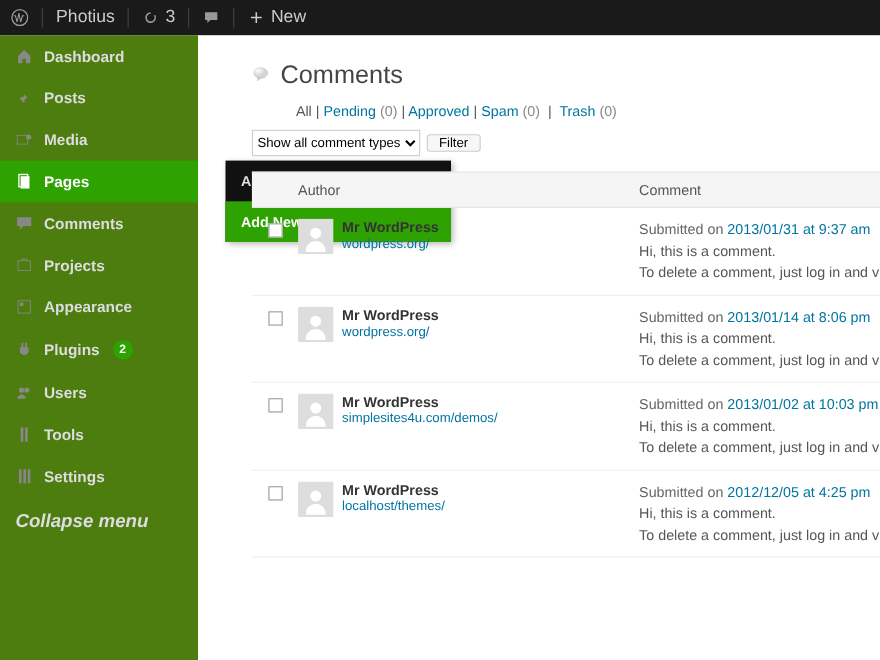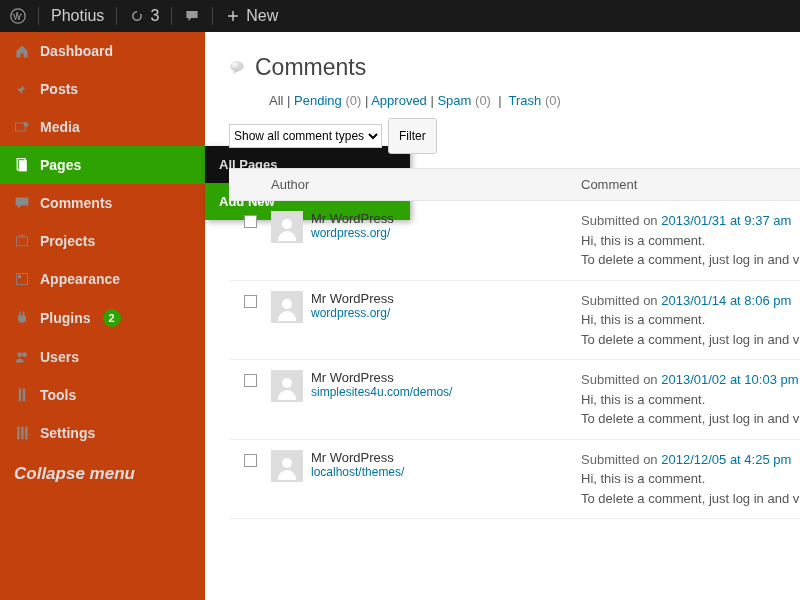--- a/index.html
+++ b/index.html
@@ -3,56 +3,56 @@
 <meta charset="utf-8">
 <style>
 * { margin: 0; padding: 0; box-sizing: border-box; font-family: -apple-system, "Segoe UI", Arial, sans-serif; }
 body { width: 800px; height: 600px; overflow: hidden; background: #fff; position: relative; }
 
 .topbar { height: 32px; background: #1a1a1a; color: #ccc; display: flex; align-items: center; font-size: 16px; }
 .topbar .tb-item { padding: 0 10px; display: flex; align-items: center; gap: 5px; height: 100%; cursor: pointer; }
 .topbar .tb-sep { width: 1px; height: 18px; background: #444; margin: 0 2px; }
 .icon { display: inline-flex; width: 16px; height: 16px; align-items: center; justify-content: center; }
 
-.sidebar { position: absolute; left: 0; top: 32px; width: 205px; height: 568px; background: #c2410c; color: #eee; }
+.sidebar { position: absolute; left: 0; top: 32px; width: 180px; height: 568px; background: #4d7c0f; color: #eee; }
 .sidebar .nav-item { display: flex; align-items: center; gap: 10px; padding: 11px 14px; font-size: 14px; font-weight: 600; cursor: pointer; color: #ddd; }
 .sidebar .nav-item.active { background: #2ea200; color: #fff; }
 .sidebar .nav-item .badge { background: #2ea200; color: #fff; border-radius: 10px; min-width: 18px; height: 18px; display: inline-flex; align-items: center; justify-content: center; font-size: 11px; margin-left: 2px; }
 .sidebar .collapse { padding: 12px 14px; font-size: 17px; font-weight: 600; color: #ddd; cursor: pointer; font-style: italic; }
 
 .flyout { position: absolute; left: 205px; top: 0; width: 205px; background: #111; box-shadow: 2px 2px 6px rgba(0,0,0,.3); }
 .flyout .fly-item { padding: 11px 14px; font-size: 13px; font-weight: 600; cursor: pointer; color: #ddd; }
 .flyout .fly-item.sel { background: #2ea200; color: #fff; }
 
 .main { position: absolute; left: 205px; top: 32px; right: 0; bottom: 0; padding: 22px 0 0 24px; overflow: hidden; }
 .page-head { display: flex; align-items: center; gap: 10px; margin-bottom: 12px; }
 .page-head h1 { font-size: 23px; font-weight: 400; color: #444; }
 .bubble { position: relative; }
 
 .filters { font-size: 13px; color: #555; margin-bottom: 10px; margin-left: 40px; }
 .filters a { color: #0074a2; text-decoration: none; }
 .filters .cnt { color: #888; }
 
 .controls { display: flex; gap: 6px; align-items: center; margin-bottom: 14px; }
 .controls select { font-size: 12px; height: 24px; border: 1px solid #ccc; background: #fff; }
-.controls button { font-size: 12px; height: 36px; padding: 0 10px; border: 1px solid #ccc; background: #f7f7f7; border-radius: 3px; cursor: pointer; }
+.controls button { font-size: 12px; height: 16px; padding: 0 10px; border: 1px solid #ccc; background: #f7f7f7; border-radius: 3px; cursor: pointer; }
 
 .cols { display: flex; background: #f5f5f5; border-top: 1px solid #e5e5e5; border-bottom: 1px solid #e5e5e5; font-size: 13px; color: #555; }
 .cols .c1 { width: 42px; }
 .cols .c2 { width: 310px; padding: 8px 0; }
 .cols .c3 { padding: 8px 0; }
 
 .row { display: flex; padding: 10px 0; border-bottom: 1px solid #eee; font-size: 13px; color: #555; }
 .row .c1 { width: 42px; display: flex; justify-content: center; padding-top: 4px; }
 .row .c2 { width: 310px; display: flex; gap: 8px; }
 .row .c3 { flex: 1; line-height: 1.5; }
 .avatar { width: 32px; height: 32px; background: #ddd; position: relative; }
 .avatar::before { content: ""; position: absolute; left: 50%; top: 8px; width: 10px; height: 10px; background: #fff; border-radius: 50%; transform: translateX(-50%); }
 .avatar::after { content: ""; position: absolute; left: 50%; bottom: 2px; width: 18px; height: 10px; background: #fff; border-radius: 9px 9px 0 0; transform: translateX(-50%); }
-.author strong { color: #333; font-weight: 400; }
+.author strong { color: #333; font-weight: 700; }
 .author a { color: #0074a2; text-decoration: none; display: block; font-size: 12px; }
 .meta { color: #666; }
 .meta a { color: #0074a2; text-decoration: none; }
 .chk { width: 13px; height: 13px; border: 1px solid #999; background: #fff; display: inline-block; }
 
 .nav-item.pages { position: relative; }
 </style>
 </head>
 <body>
 

